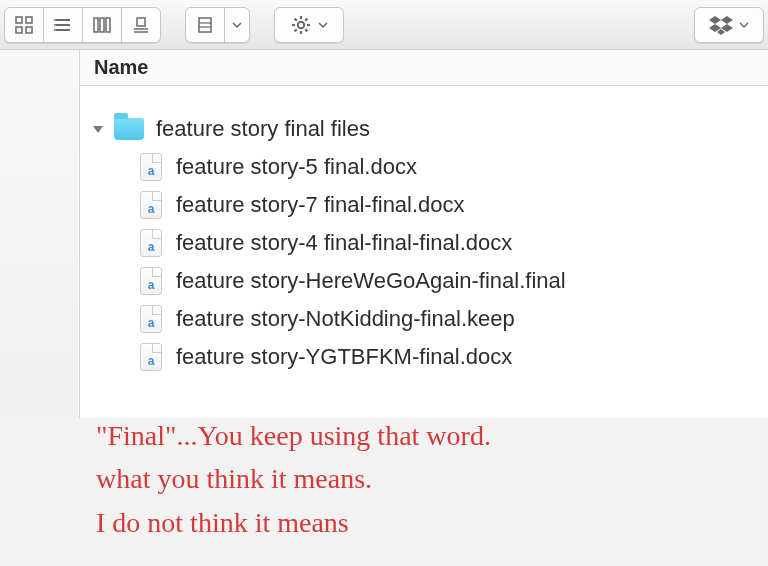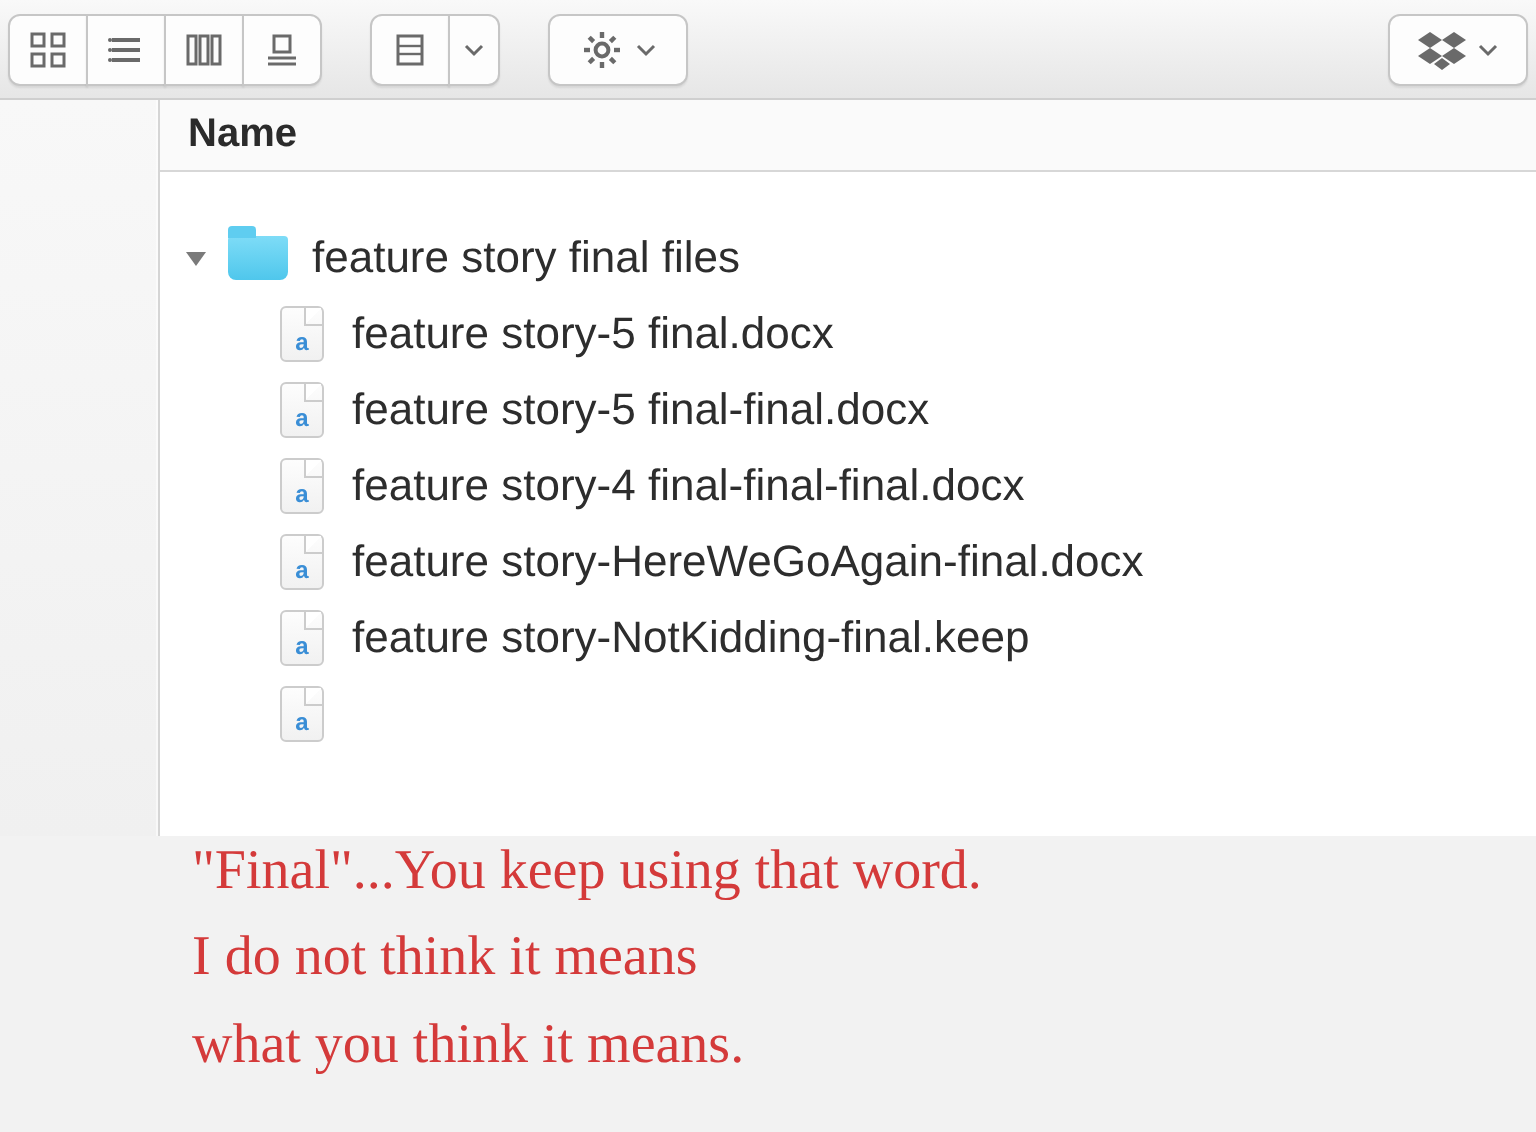--- a/index.html
+++ b/index.html
@@ -242,46 +242,47 @@
       <div class="row file-row">
         <span class="file-icon">
             <span>a</span>
           </span>
         <span>feature story-5 final.docx</span>
       </div>
       <div class="row file-row">
         <span class="file-icon">
             <span>a</span>
           </span>
-        <span>feature story-5 final-final.docx</span>
+        <span>feature story-7 final-final.docx</span>
       </div>
       <div class="row file-row">
         <span class="file-icon">
             <span>a</span>
           </span>
         <span>feature story-4 final-final-final.docx</span>
       </div>
       <div class="row file-row">
         <span class="file-icon">
             <span>a</span>
           </span>
-        <span>feature story-HereWeGoAgain-final.docx</span>
+        <span>feature story-HereWeGoAgain-final.final</span>
       </div>
       <div class="row file-row">
         <span class="file-icon">
             <span>a</span>
           </span>
         <span>feature story-NotKidding-final.keep</span>
       </div>
       <div class="row file-row">
         <span class="file-icon">
             <span>a</span>
           </span>
+        <span>feature story-YGTBFKM-final.docx</span>
       </div>
     </div>
 
     <div class="annotation">
       <div>"Final"...You keep using that word.</div>
+      <div>what you think it means.</div>
       <div>I do not think it means</div>
-      <div>what you think it means.</div>
     </div>
   </div>
 </div>
 
 </body></html>

